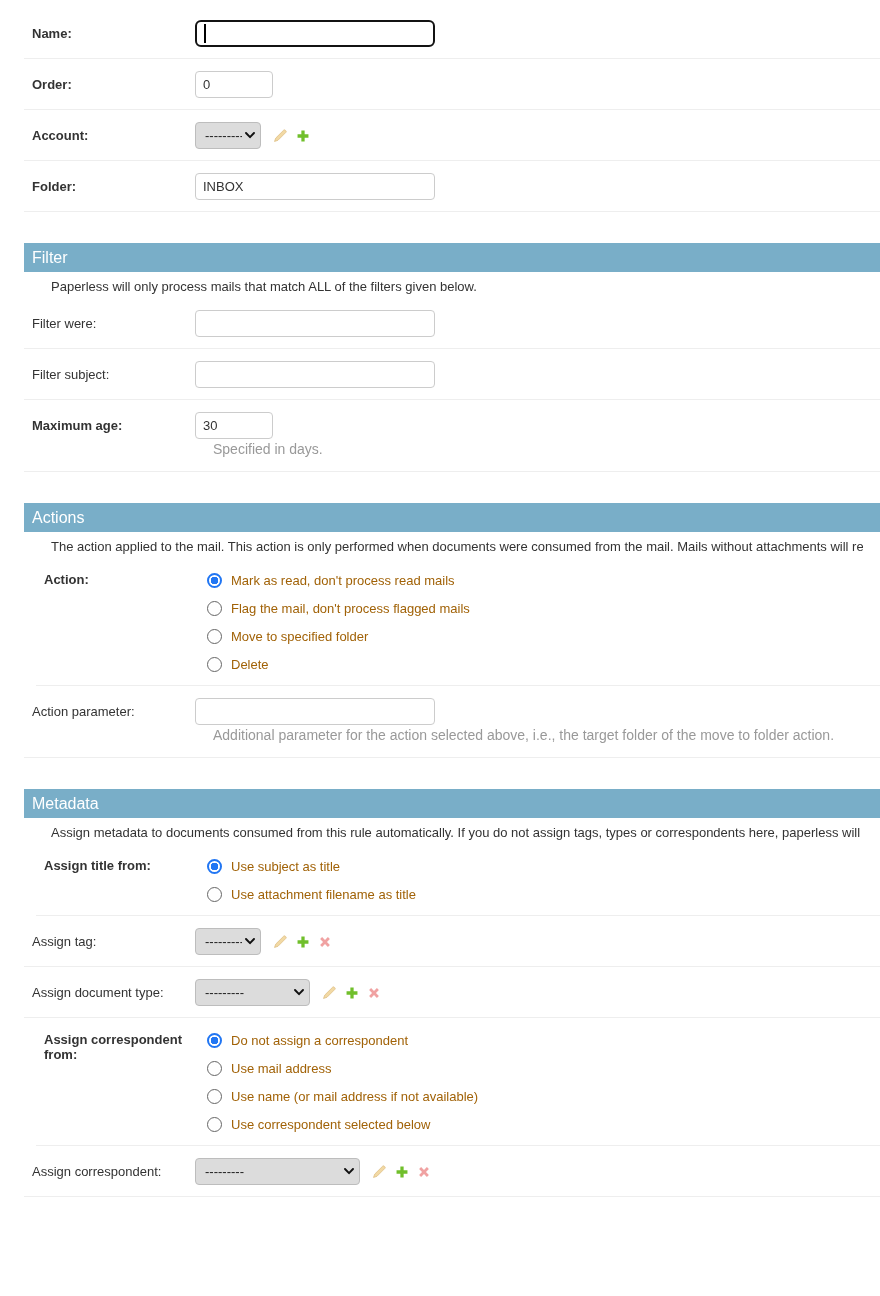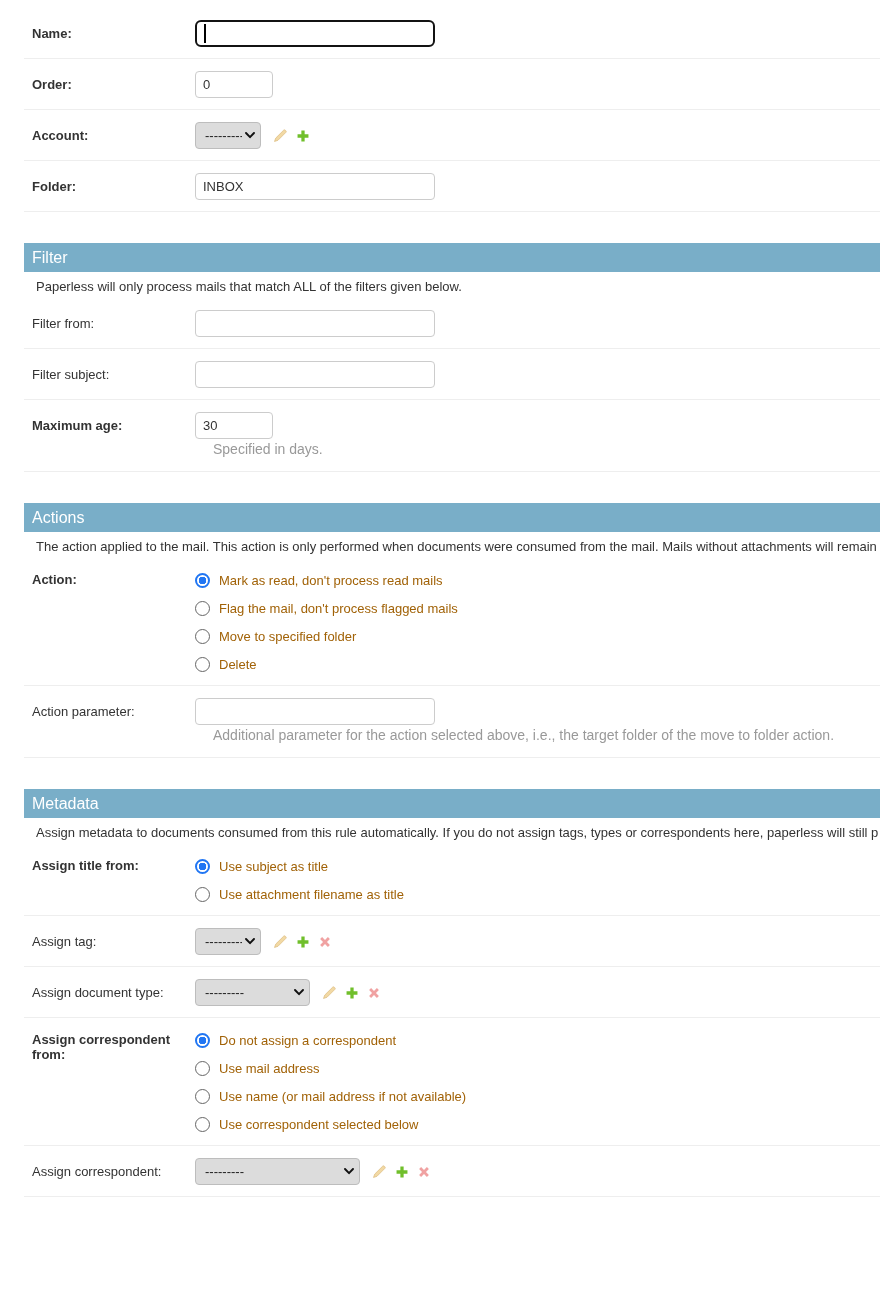--- a/index.html
+++ b/index.html
@@ -26,28 +26,28 @@
     margin:0 0 21px -2px;
     font-size:20px;font-weight:400;color:#666;letter-spacing:.2px;
   }
   .module{margin:0 0 31px 0;}
   .module h2{
     margin:0;padding:7px 8px;height:29px;
     background:var(--header-bg);color:var(--header-text);
     font-size:16px;font-weight:400;line-height:15px;
   }
   p.description{
-    margin:7px 2px 3px;padding-left:10px;line-height:16px;color:#333;
+    margin:7px 17px 3px;padding-left:10px;line-height:16px;color:#333;
     white-space:nowrap;overflow:hidden;
   }
   .form-row{
     display:flex;align-items:flex-start;
     padding:12px 8px 11px;border-bottom:1px solid var(--divider);
   }
-  .form-row.radios{padding:8px 8px 7px;}
+  .form-row.radios{padding:8px 8px 7px;margin-left:12px;}
   .label-col{
     flex:none;width:163px;padding-top:6px;line-height:15px;color:var(--label);
   }
   .label-col.required{font-weight:bold;}
   .field-col{flex:1;min-width:0;}
   .field-line{display:flex;align-items:center;height:27px;}
   input.text{
     width:240px;height:27px;border:1px solid #ccc;border-radius:4px;
     padding:0 7px;font-size:13px;color:#333;background:#fff;
     font-family:inherit;outline:none;
@@ -138,21 +138,21 @@
         <input type="text" class="text" value="INBOX" style="">
       </div>
     </div>
   </div>
 
   <div class="module">
     <h2>Filter</h2>
     <p class="description">Paperless will only process mails that match ALL of the filters given below.</p>
 
     <div class="form-row">
-      <div class="label-col">Filter from:</div>
+      <div class="label-col">Filter were:</div>
       <div class="field-col">
         <input type="text" class="text" value="" style="">
       </div>
     </div>
 
     <div class="form-row">
       <div class="label-col">Filter subject:</div>
       <div class="field-col">
         <input type="text" class="text" value="" style="">
       </div>

